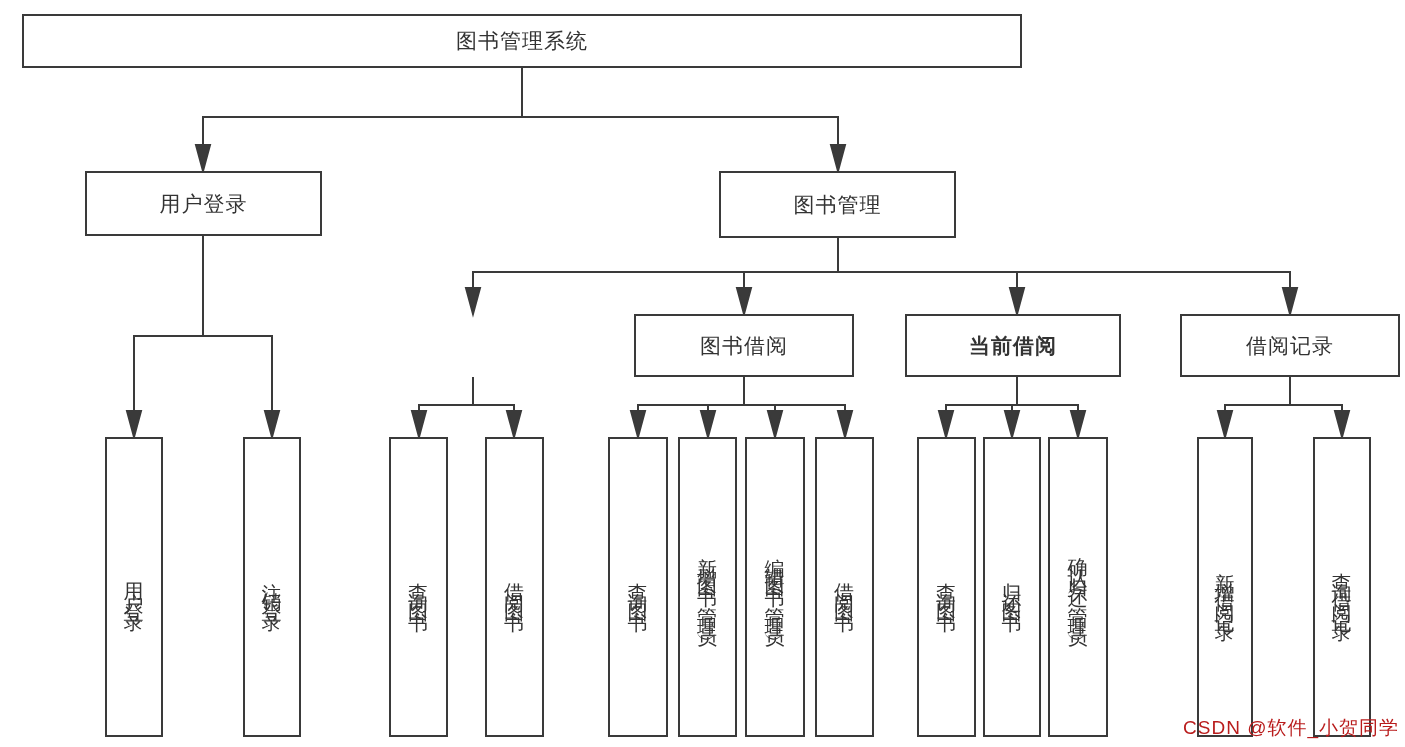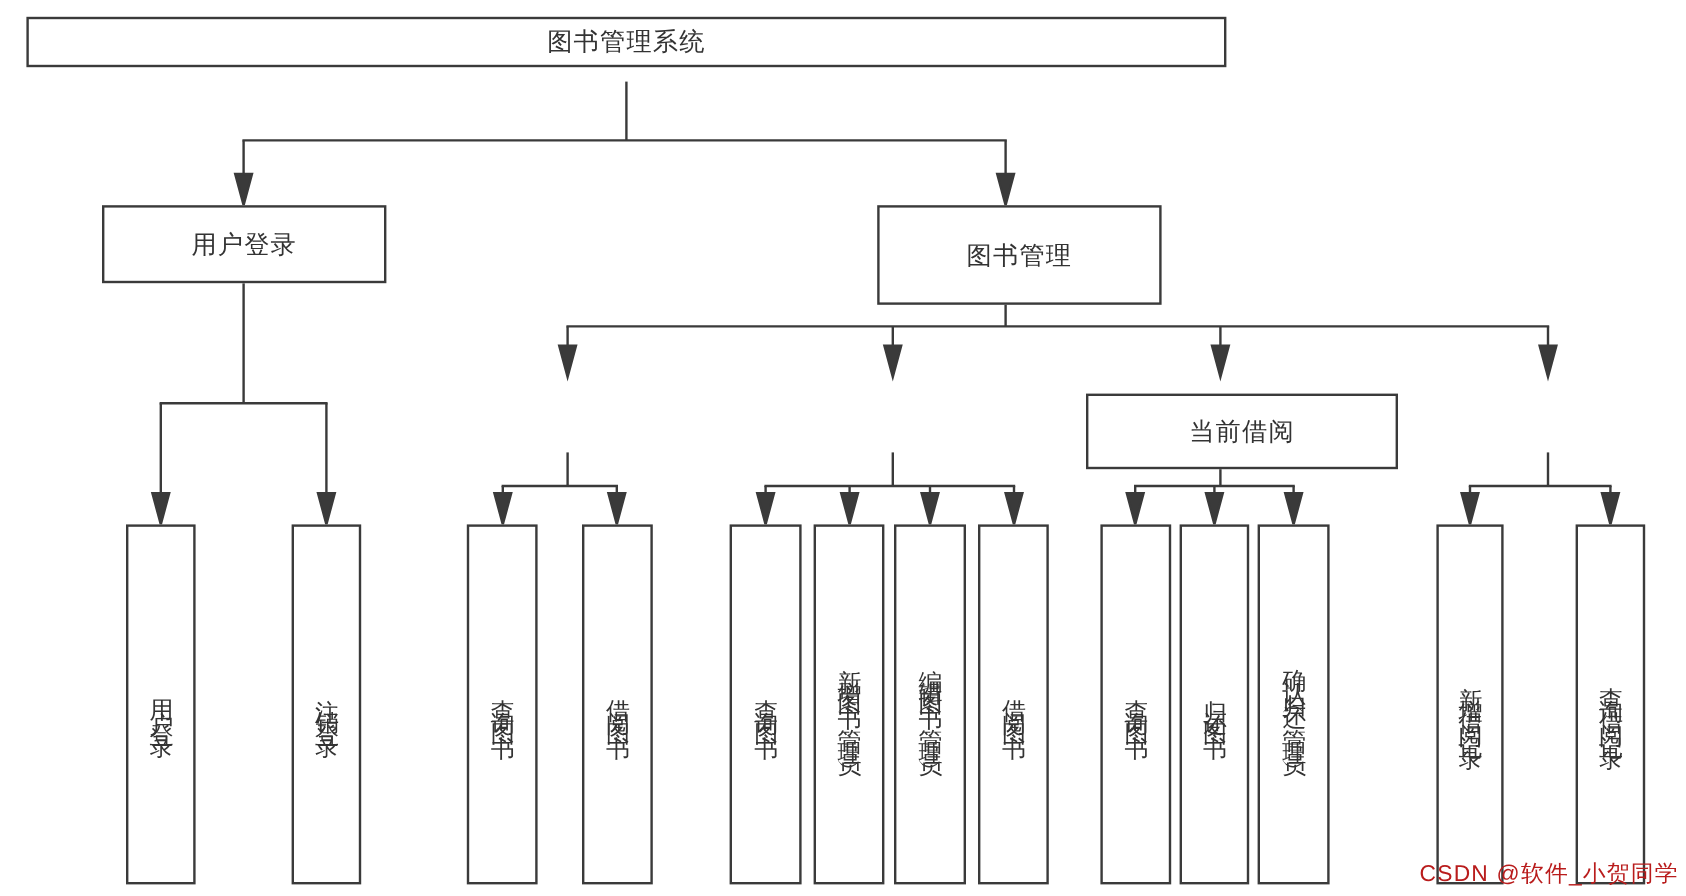--- a/index.html
+++ b/index.html
@@ -97,26 +97,28 @@
     <g stroke="#3a3a3a" stroke-width="2" fill="#3a3a3a">
       <line x1="1290" y1="377" x2="1290" y2="405"></line>
       <line x1="1224" y1="405" x2="1343" y2="405"></line>
       <line x1="1225" y1="405" x2="1225" y2="418"></line>
       <line x1="1342" y1="405" x2="1342" y2="418"></line>
       <polygon points="1218,411 1232,411 1225,437"></polygon>
       <polygon points="1335,411 1349,411 1342,437"></polygon>
     </g>
   </svg>
 
-  <div class="box" style="left:22px;top:14px;width:1000px;height:42px;">图书管理系统</div>
+  <div class="box" style="left:22px;top:14px;width:1000px;height:54px;">图书管理系统</div>
 
   <div class="box" style="left:85px;top:171px;width:237px;height:65px;">用户登录</div>
-  <div class="box" style="left:719px;top:171px;width:237px;height:83px;margin-left:12px;">图书管理</div>
+  <div class="box" style="left:719px;top:171px;width:237px;height:67px;">图书管理</div>
 
-  <div class="box" style="left:905px;top:328px;width:260px;height:63px;">当前借阅</div>
+  <div class="box" style="left:634px;top:314px;width:220px;height:63px;">图书借阅</div>
+  <div class="box" style="left:905px;top:314px;width:216px;height:63px;font-weight:bold;">当前借阅</div>
+  <div class="box" style="left:1180px;top:314px;width:220px;height:63px;">借阅记录</div>
 
   <div class="box leaf" style="left:105px;top:437px;width:58px;height:300px;">
     <span>用户登录</span>
   </div>
   <div class="box leaf" style="left:243px;top:437px;width:58px;height:300px;">
     <span>注销登录</span>
   </div>
 
   <div class="box leaf" style="left:389px;top:437px;width:59px;height:300px;">
     <span>查询图书</span>

